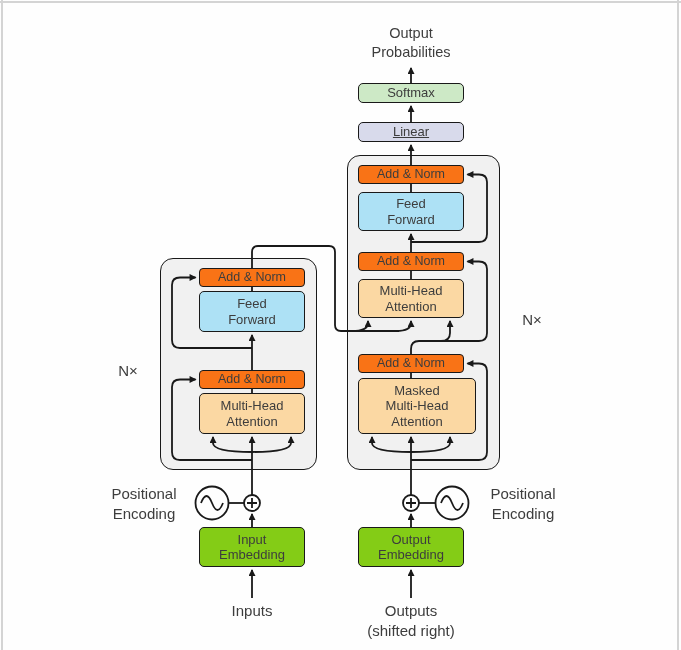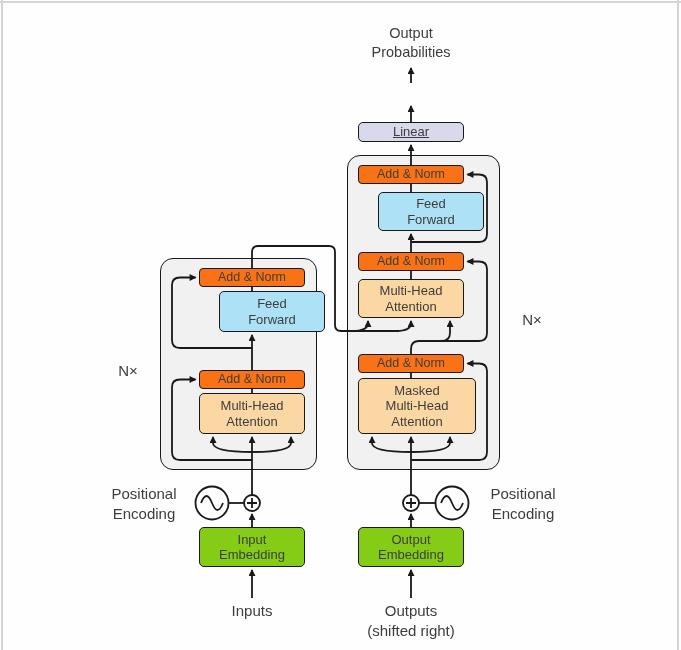--- a/index.html
+++ b/index.html
@@ -12,21 +12,21 @@
     position:absolute;box-sizing:border-box;border:1.6px solid #191919;
     border-radius:13px;background:#f1f1f1;z-index:1;
   }
   .box{
     position:absolute;box-sizing:border-box;border:1.6px solid #191919;border-radius:5px;
     display:flex;align-items:center;justify-content:center;text-align:center;
     font-size:13px;line-height:1.18;color:#3d3d3d;white-space:pre-line;z-index:2;
   }
   .addnorm{font-size:12.5px;border-radius:4px;}
   .c-yellow{background:#f97316;}
-  .c-blue{background:#ade1f5;margin-left:20px;}
+  .c-blue{background:#ade1f5;}
   .c-orange{background:#fbd8a3;}
   .c-green{background:#cde9c6;}
   .c-lav{background:#d8daeb;}
   .c-pink{background:#84cc16;}
   .outer-label{
     position:absolute;color:#3d3d3d;font-size:15px;line-height:1.32;
     text-align:center;white-space:pre-line;z-index:2;
   }
   #wires{position:absolute;left:0;top:0;z-index:3;pointer-events:none;}
   #wires path,#wires circle,#wires line{stroke:#191919;fill:none;stroke-width:1.8;}
@@ -39,20 +39,21 @@
 
   <div class="frame-line" style="left:0;top:1px;width:681px;height:2px;"></div>
   <div class="frame-line" style="left:1px;top:0;width:2px;height:650px;"></div>
   <div class="frame-line" style="left:677px;top:0;width:2px;height:650px;"></div>
 
   <div class="container-block" style="left:160px;top:258px;width:157px;height:212px;"></div>
   <div class="container-block" style="left:347px;top:155px;width:153px;height:315px;"></div>
 
   <div class="outer-label" style="left:340px;top:24px;width:142px;font-size:14.5px;">Output
 Probabilities</div>
+  <div class="box c-green" style="left:358px;top:83px;width:106px;height:20px;">Softmax</div>
   <div class="box c-lav" style="left:358px;top:122px;width:106px;height:20px;text-decoration:underline;">Linear</div>
 
   <div class="box addnorm c-yellow" style="left:358px;top:165px;width:106px;height:19px;">Add &amp; Norm</div>
   <div class="box c-blue" style="left:358px;top:192px;width:106px;height:39px;">Feed
 Forward</div>
   <div class="box addnorm c-yellow" style="left:358px;top:252px;width:106px;height:19px;">Add &amp; Norm</div>
   <div class="box c-orange" style="left:358px;top:279px;width:106px;height:39px;">Multi-Head
 Attention</div>
   <div class="box addnorm c-yellow" style="left:358px;top:354px;width:106px;height:19px;">Add &amp; Norm</div>
   <div class="box c-orange" style="left:358px;top:378px;width:118px;height:56px;">Masked

